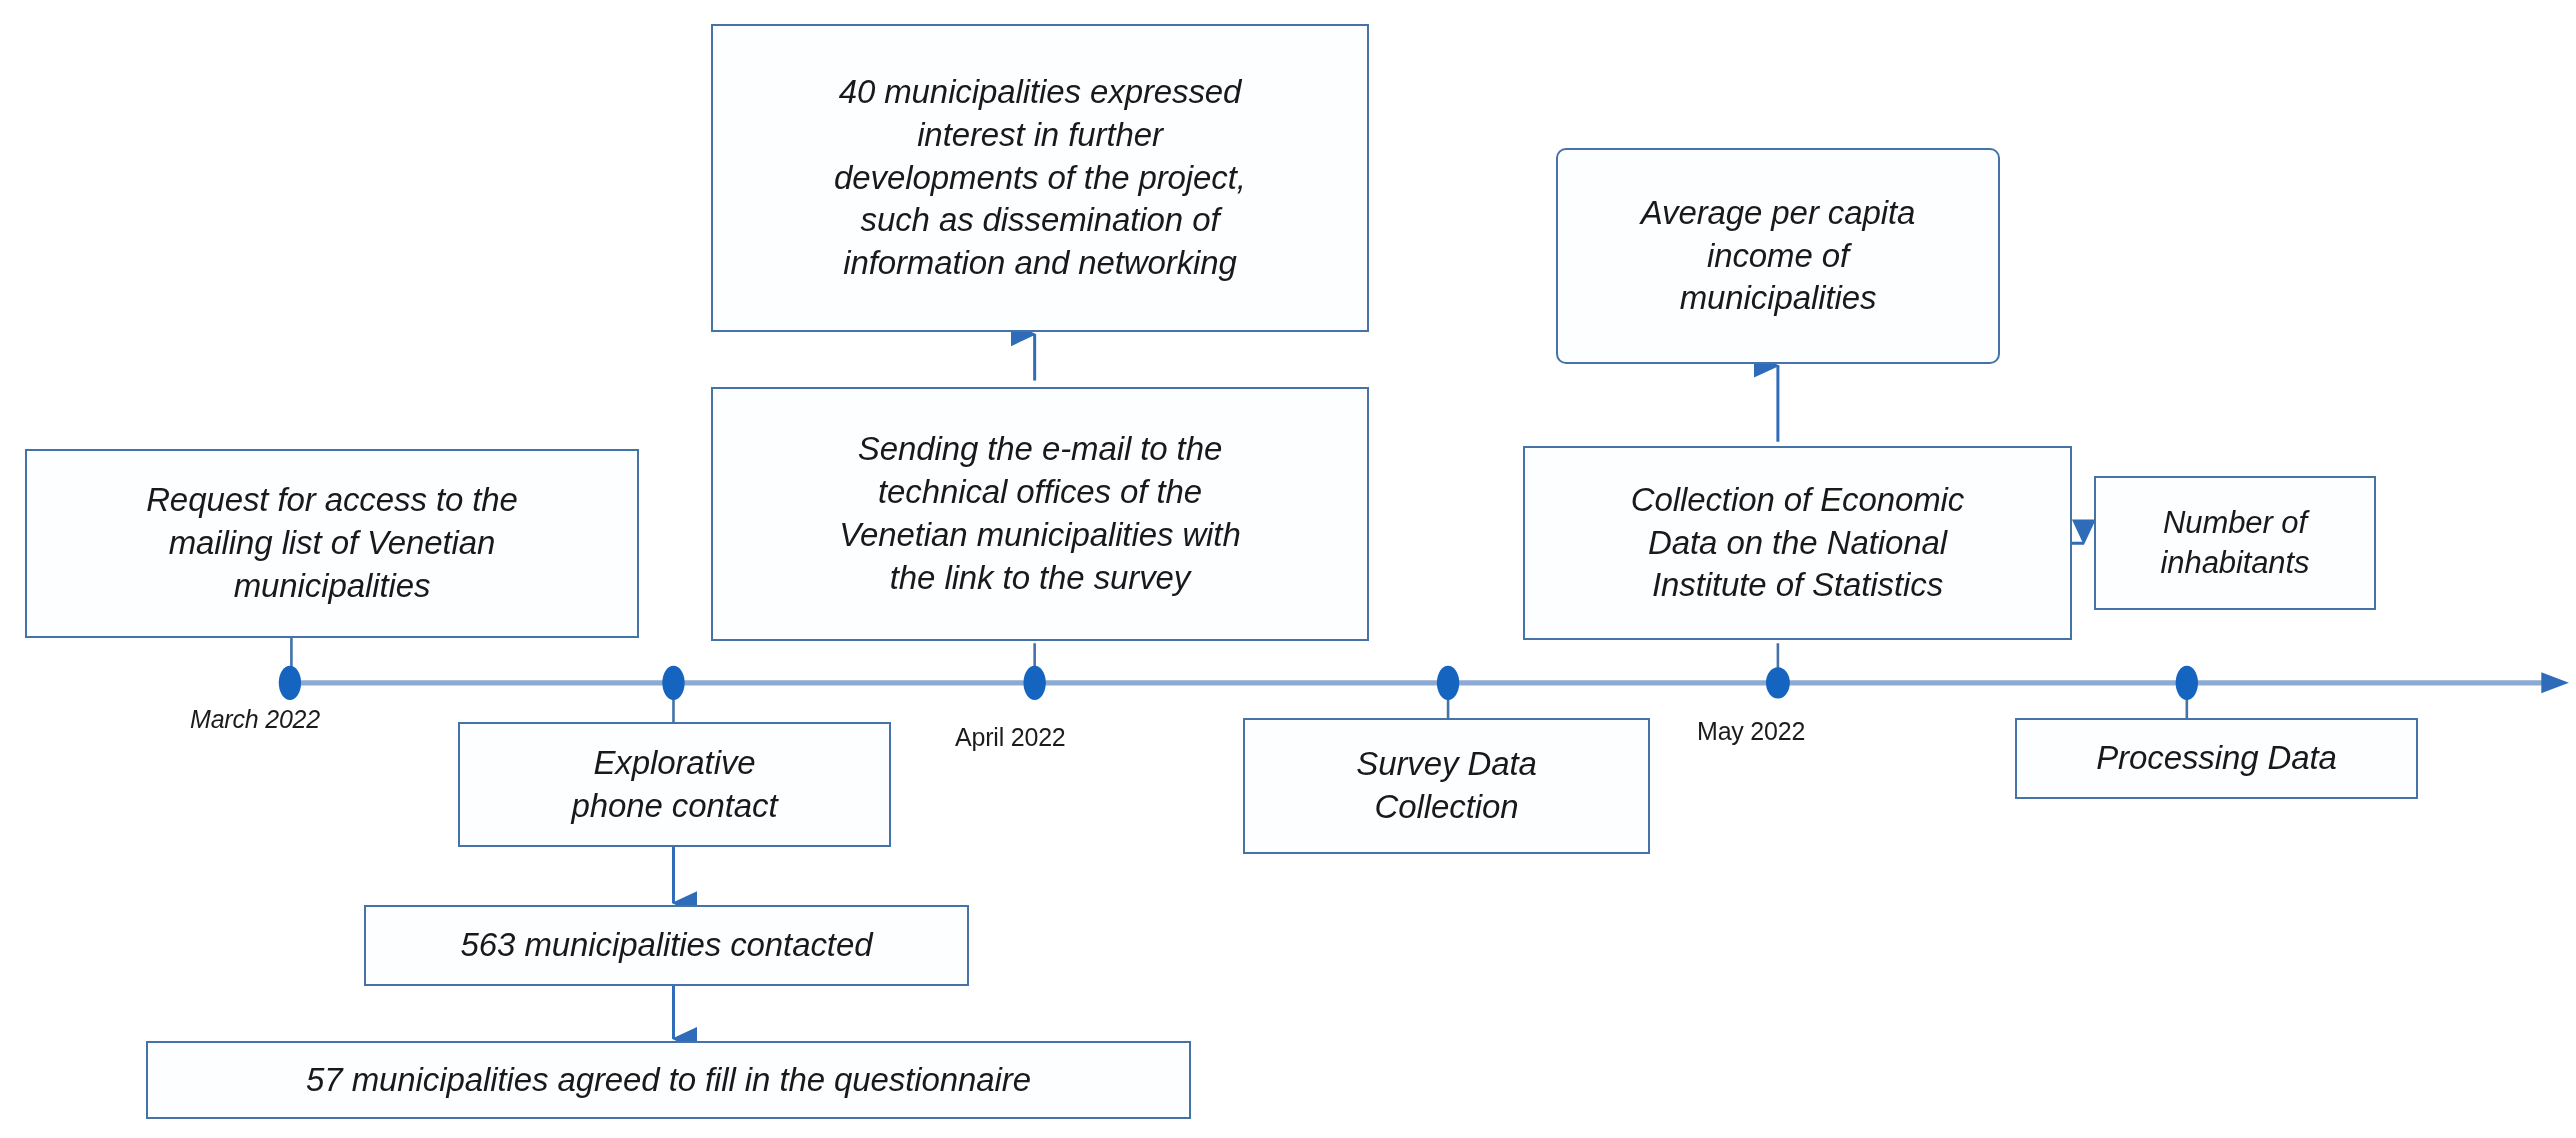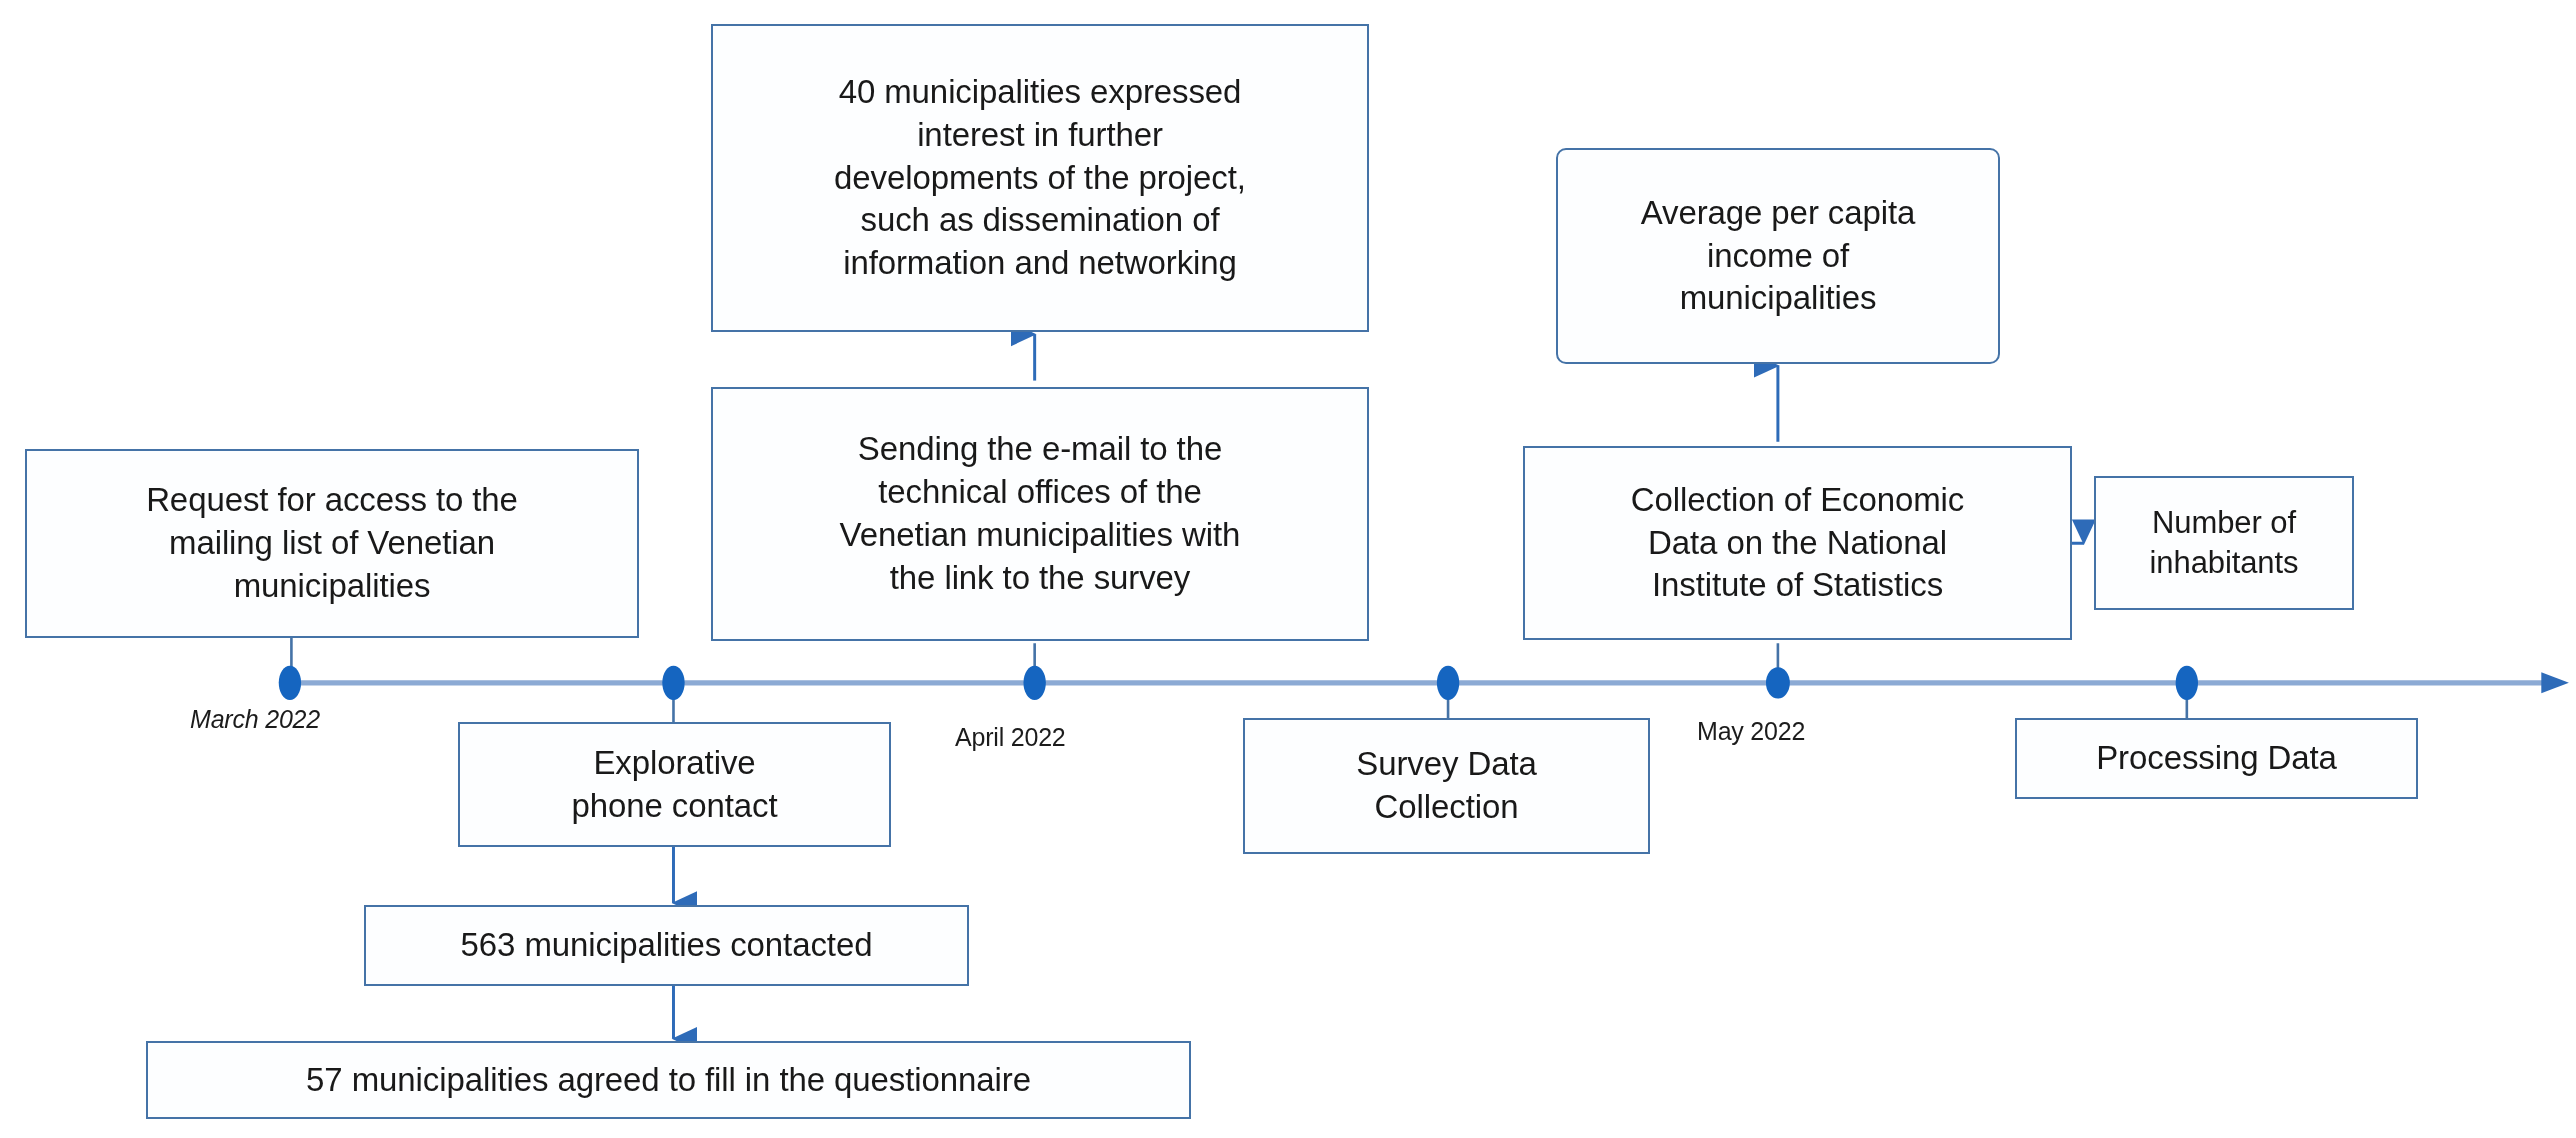--- a/index.html
+++ b/index.html
@@ -23,20 +23,21 @@
     background: #FDFEFF;
     display: flex;
     align-items: center;
     justify-content: center;
     text-align: center;
     color: #191919;
     line-height: 1.30;
     padding: 4.5px 10.5px;
     font-size: 32px;
     letter-spacing: -0.1px;
+    font-style: italic;
   }
   .box-text {
     display: block;
     width: 100%;
     white-space: pre-line;
   }
   .month {
     position: absolute;
     font-size: 25px;
     color: #1C1C1C;
@@ -139,21 +140,21 @@
 income of
 municipalities</span>
   </div>
 
   <div class="box" style="left:1523px; top:446px; width:549px; height:194px; font-size:33px;">
     <span class="box-text">Collection of Economic
 Data on the National
 Institute of Statistics</span>
   </div>
 
-  <div class="box" style="left:2094px; top:476px; width:260px; height:134px; font-size:31px;">
+  <div class="box" style="left:2094px; top:476px; width:282px; height:134px; font-size:31px;">
     <span class="box-text">Number of
 inhabitants</span>
   </div>
 
   <div class="box" style="left:458px; top:722px; width:433px; height:125px; font-size:33px;">
     <span class="box-text">Explorative
 phone contact</span>
   </div>
 
   <div class="box" style="left:364px; top:905px; width:605px; height:81px; font-size:33px;">

